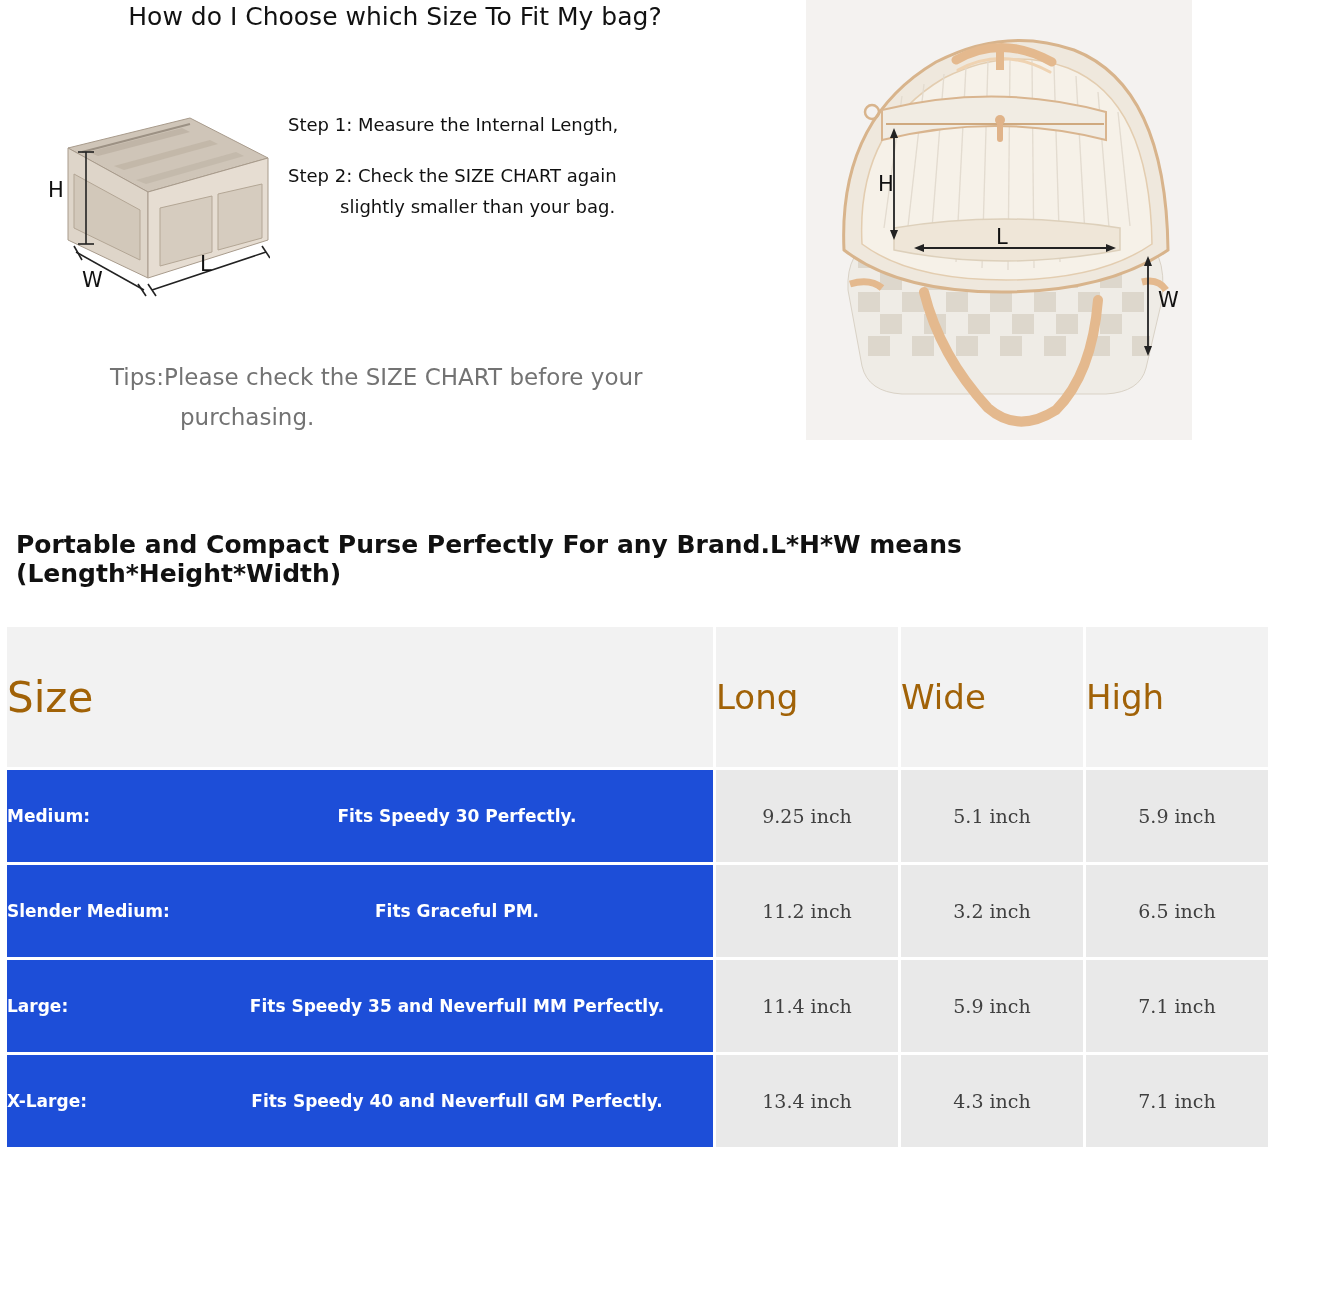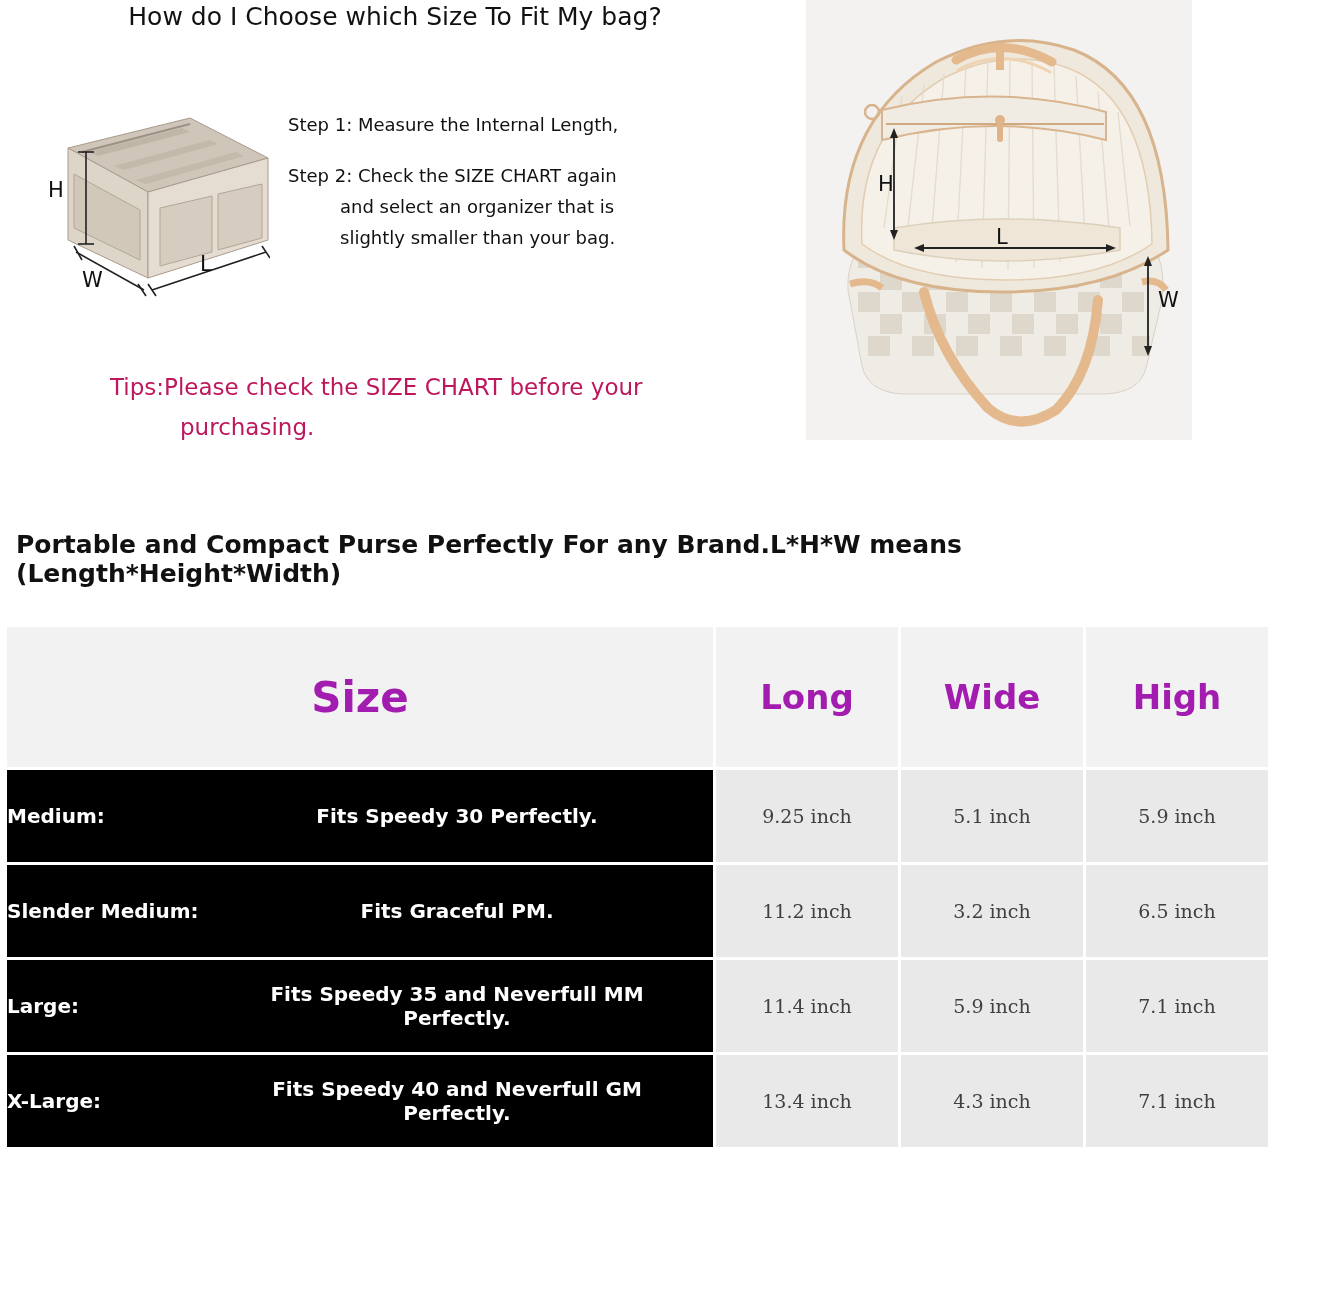--- a/index.html
+++ b/index.html
@@ -36,25 +36,25 @@
     font-size: 18px;
     line-height: 1.72;
     color: #111;
   }
   .step-block { margin-bottom: 20px; }
   .step-indent { display: block; padding-left: 52px; }
 
   .tips {
     position: absolute;
     left: 110px;
-    top: 368px;
+    top: 358px;
     width: 680px;
     font-size: 23px;
     line-height: 1.72;
-    color: #be185d;
+    color: #737373;
   }
   .tips .tips-indent { display: block; padding-left: 70px; }
 
   
   .organizer {
     position: absolute;
     left: 40px; top: 100px;
     width: 230px; height: 210px;
   }
   .org-label {
@@ -104,35 +104,35 @@
     border-spacing: 3px;
     table-layout: fixed;
   }
   .size-table td, .size-table th {
     padding: 0;
     margin: 0;
   }
   .hdr-cell {
     background: #f2f2f2;
     height: 140px;
-    text-align: center;
+    text-align: left;
     vertical-align: middle;
-    font-weight: bold;
+    font-weight: normal;
     font-size: 34px;
-    color: #a21caf;
+    color: #a16207;
   }
   .hdr-size { font-size: 42px; }
 
   .row-label {
-    background: #000000;
+    background: #1d4ed8;
     color: #ffffff;
     height: 92px;
     vertical-align: middle;
     font-weight: bold;
-    font-size: 20px;
+    font-size: 17px;
     padding: 0 6px;
   }
   .row-label .rl-wrap {
     display: flex;
     align-items: center;
   }
   .rl-name { width: 210px; flex: none; }
   .rl-desc { flex: 1; text-align: center; padding-right: 16px; }
 
   .val-cell {
@@ -191,21 +191,20 @@
     <span class="org-label org-w">W</span>
     <span class="org-label org-l">L</span>
   </div>
 
   <div class="steps">
     <div class="step-block">
       <span>Step 1: Measure the Internal Length,</span>
     </div>
     <div class="step-block">
       <span>Step 2: Check the SIZE CHART again</span>
-      <span class="step-indent">and select an organizer that is</span>
       <span class="step-indent">slightly smaller than your bag.</span>
     </div>
   </div>
 
   <div class="tips">
     <span>Tips:Please check the SIZE CHART before your</span>
     <span class="tips-indent">purchasing.</span>
   </div>
 
   <div class="bagphoto">

